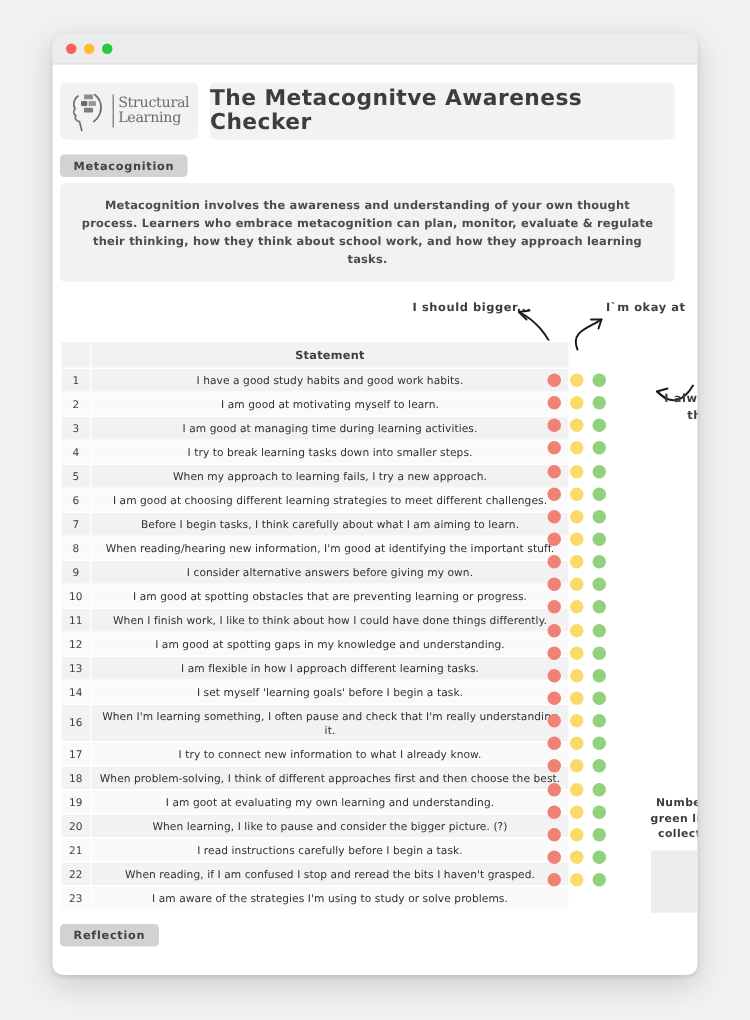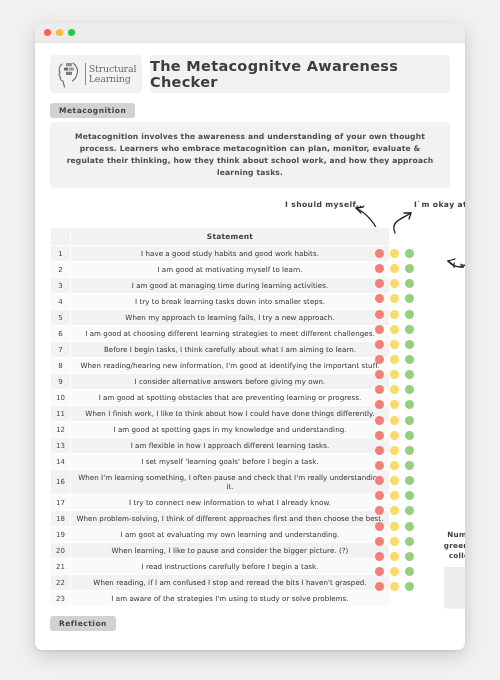--- a/index.html
+++ b/index.html
@@ -32,21 +32,21 @@
     display: flex;
     align-items: center;
     padding-left: 9px;
     gap: 5px;
   }
   .dot { width: 7px; height: 7px; border-radius: 50%; }
   .dot.red    { background: #ff5f57; }
   .dot.yellow { background: #febc2e; }
   .dot.green  { background: #28c840; }
 
-  .sheet { padding: 12px 15px 0 15px; }
+  .sheet { padding: 12px 15px 0 5px; }
 
   
   .header-row { display: flex; gap: 8px; align-items: stretch; }
   .logo-box {
     background: #f2f2f2;
     border-radius: 4px;
     width: 92px;
     height: 38px;
     display: flex;
     align-items: center;
@@ -255,21 +255,21 @@
     </div>
 
     
     <span class="badge">Metacognition</span>
     <div class="intro-box">
       <p>Metacognition involves the awareness and understanding of your own thought process. Learners who embrace metacognition can plan, monitor, evaluate &amp; regulate their thinking, how they think about school work, and how they approach learning tasks.</p>
     </div>
 
     
     <div class="annot-strip">
-      <div class="lbl-improve">I should myself...</div>
+      <div class="lbl-improve">I should bigger...</div>
       <div class="lbl-okay">I`m okay at</div>
 
       <svg class="arrows" viewBox="0 0 400 70">
 
         <path d="M330 40 C326 26 316 16 306 11" fill="none" stroke="#1a1a1a" stroke-width="1.3" stroke-linecap="round"></path>
         <path d="M306 11 L313 10 M306 11 L311 16" fill="none" stroke="#1a1a1a" stroke-width="1.3" stroke-linecap="round"></path>
 
         <path d="M345 36 C340 24 352 22 361 16" fill="none" stroke="#1a1a1a" stroke-width="1.3" stroke-linecap="round"></path>
         <path d="M361 16 L354 16 M361 16 L359 22" fill="none" stroke="#1a1a1a" stroke-width="1.3" stroke-linecap="round"></path>
       </svg>

